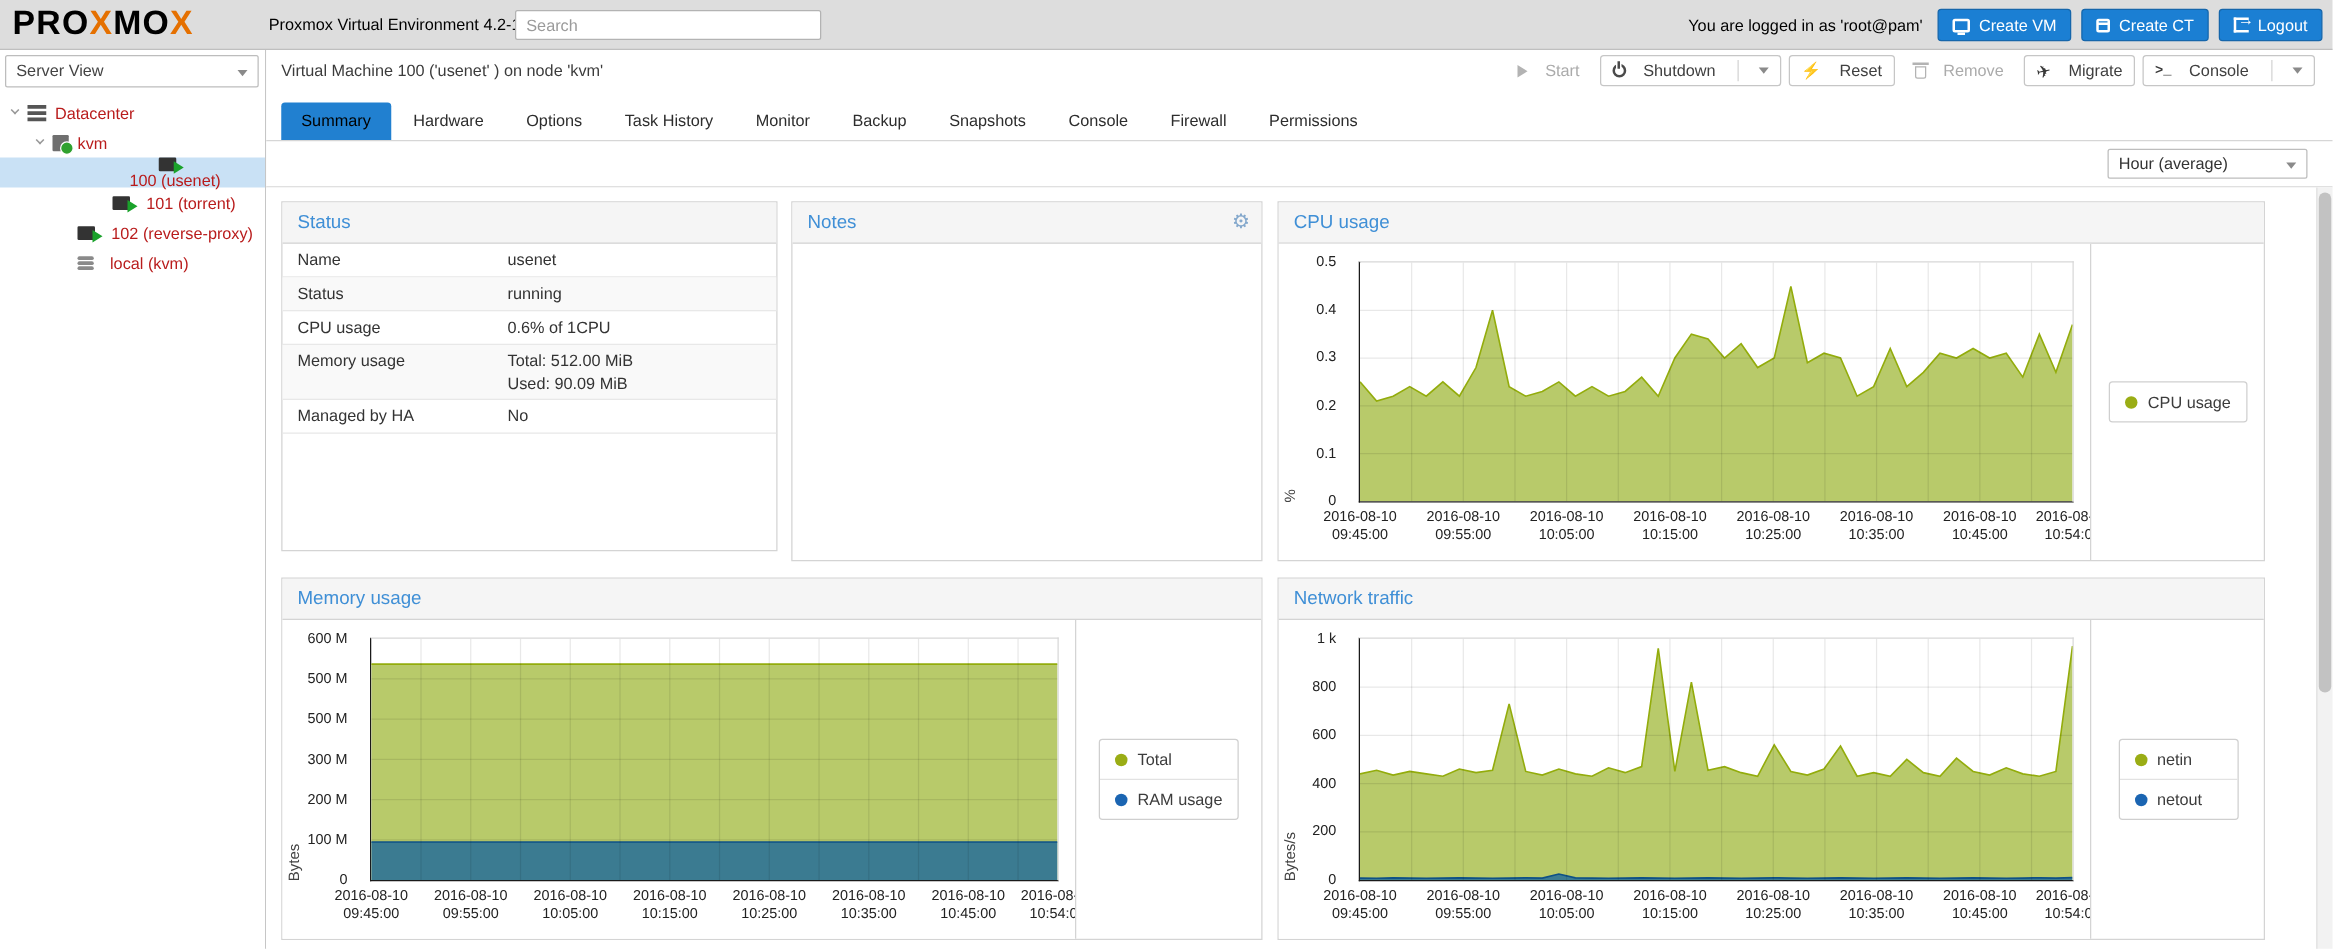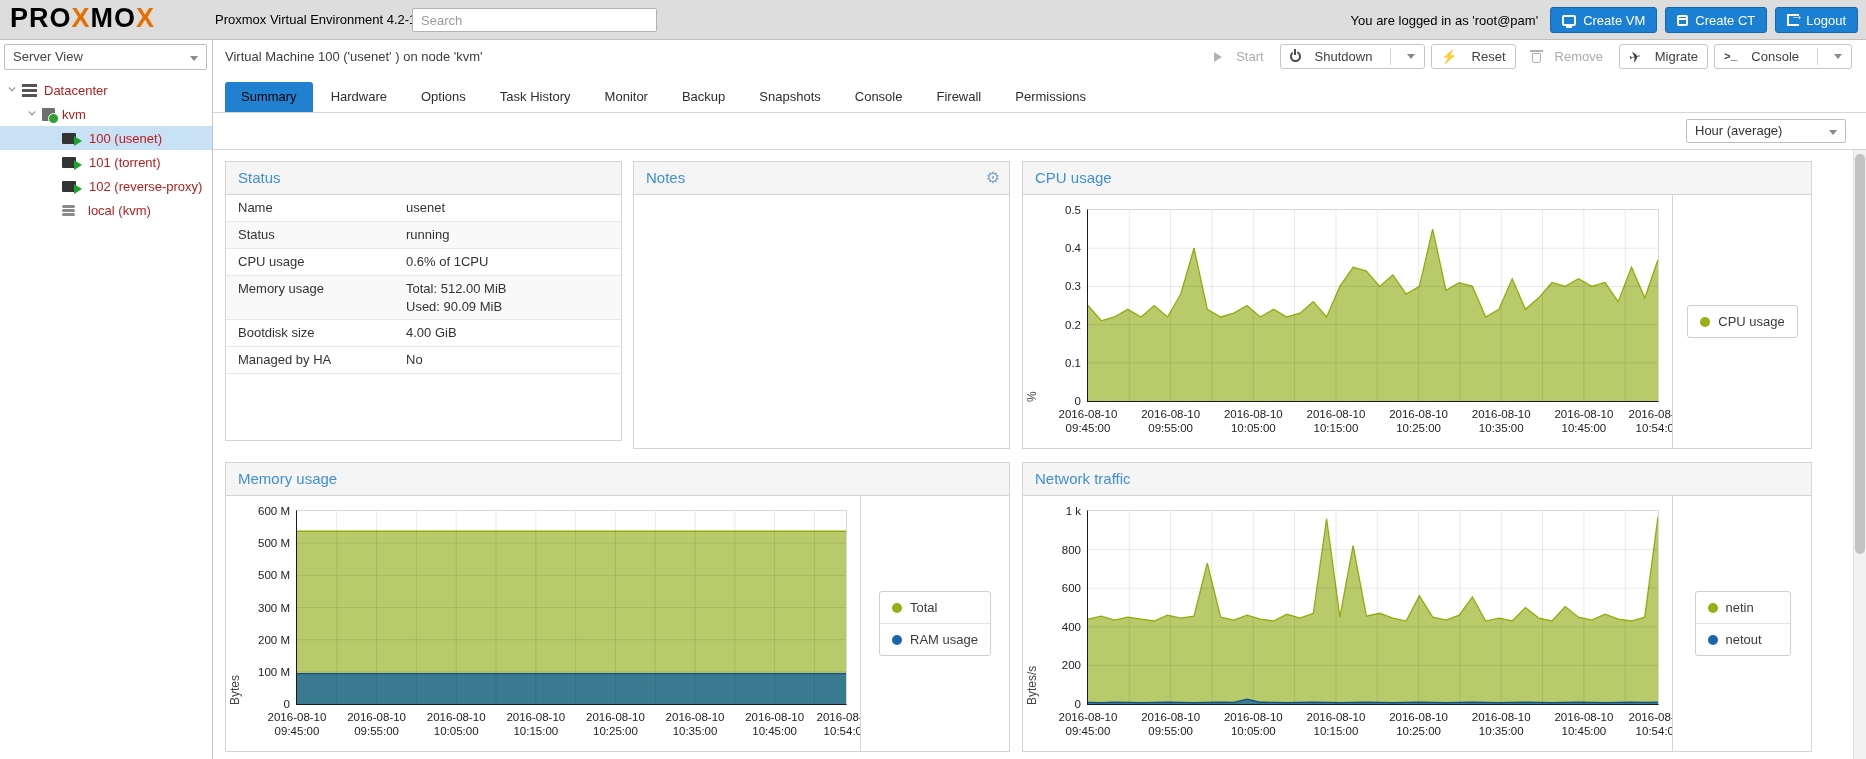--- a/index.html
+++ b/index.html
@@ -22,21 +22,21 @@
   .ic-logout { width:12px; height:12px; border-left:2px solid #fff; border-top:2px solid #fff; border-bottom:2px solid #fff; position:relative; }
   .ic-logout:after { content:"\2192"; position:absolute; left:1px; top:-8px; color:#fff; font-size:13px; font-weight:bold; }
 
   
   #sidebar { position:absolute; left:0; top:40px; width:213px; height:719px; background:#fff; border-right:1px solid #c6c6c6; }
   #view-combo { position:absolute; left:4px; top:4px; width:203px; height:26px; border:1px solid #bdbdbd; background:#fff; border-radius:2px; font-size:13px; color:#444; line-height:24px; padding:0 8px; cursor:pointer; }
   #view-combo .caret { position:absolute; right:8px; top:11px; }
   .caret { width:0; height:0; border-left:4px solid transparent; border-right:4px solid transparent; border-top:5px solid #8a8a8a; display:inline-block; }
   #tree { position:absolute; left:0; top:38px; width:212px; }
   .tree-row { height:24px; display:flex; align-items:center; font-size:13px; color:#b91c1c; cursor:pointer; white-space:nowrap; }
-  .tree-row.selected { background:#c9e1f5; }
+  .tree-row.selected { background:#c9e1f5;flex-direction:column; }
   .expander { width:8px; height:8px; border-right:2px solid #9a9a9a; border-bottom:2px solid #9a9a9a; transform:rotate(45deg) scale(.62); margin:0 6px 4px 0; flex:0 0 auto; }
   .tico { margin-right:7px; flex:0 0 auto; position:relative; }
   .ico-dc { width:15px; height:3px; background:#555; box-shadow:0 5px 0 #555, 0 10px 0 #555; margin-bottom:10px; }
   .ico-node { width:13px; height:13px; background:#6f6f6f; border-radius:1px; }
   .ico-node:after { content:""; position:absolute; right:-4px; bottom:-3px; width:9px; height:9px; background:#2fa12f; border-radius:50%; border:1px solid #fff; }
   .ico-vm { width:14px; height:11px; background:#333; border-radius:1px; }
   .ico-vm:after { content:""; position:absolute; right:-6px; bottom:-2px; width:0; height:0; border-top:5px solid transparent; border-bottom:5px solid transparent; border-left:8px solid #1aa22b; }
   .ico-storage { width:13px; height:3px; background:#8a8a8a; border-radius:2px; box-shadow:0 4px 0 #8a8a8a, 0 8px 0 #8a8a8a; margin-bottom:8px; }
 
   
@@ -81,21 +81,21 @@
   .srow .sl { width:168px; flex:0 0 auto; }
   .srow.h26 { height:27px; line-height:26px; }
   .srow.h44 { height:44px; padding-top:4px; line-height:18px; }
   .srow.stripe { background:#f9f9f9; }
 
   
   .chart-box { position:absolute; left:0; top:0; height:100%; border-right:1px solid #d4d4d4; overflow:hidden; background:#fff; }
   .ylabel { position:absolute; left:2px; top:0; bottom:46px; display:flex; align-items:center; font-size:12px; color:#444; writing-mode:vertical-rl; transform:rotate(180deg); }
   .plot { position:absolute; top:14px; border-left:1px solid #1a1a1a; border-bottom:1px solid #1a1a1a; border-top:1px solid #d8d8d8; border-right:1px solid #d8d8d8; }
   .plot svg { position:absolute; left:0; top:0; width:100%; height:100%; display:block; }
-  .ytick { position:absolute; right:100%; margin-right:7px; transform:translateY(-50%); font-size:11.5px; color:#222; white-space:nowrap; }
+  .ytick { position:absolute; right:100%; margin-right:19px; transform:translateY(-50%); font-size:11.5px; color:#222; white-space:nowrap; }
   .xtick { position:absolute; top:100%; margin-top:6px; transform:translateX(-50%); width:84px; text-align:center; font-size:11.5px; color:#222; line-height:14px; }
   .legend-col { position:absolute; top:0; height:100%; display:flex; align-items:center; justify-content:center; }
   .legend-box { border:1px solid #cfcfcf; border-radius:3px; background:#fff; min-width:96px; }
   .legend-row { display:flex; align-items:center; gap:8px; padding:8px 12px; font-size:13px; color:#3c3c3c; white-space:nowrap; }
   .legend-row + .legend-row { border-top:1px solid #e2e2e2; }
   .dot { width:10px; height:10px; border-radius:50%; flex:0 0 auto; }
 
   
   #scrollbar { position:absolute; right:0; top:150px; width:13px; height:609px; background:#f2f2f2; border-left:1px solid #e0e0e0; }
   #scroll-thumb { position:absolute; left:1px; top:4px; width:10px; height:400px; background:#c2c2c2; border-radius:5px; cursor:pointer; }
@@ -136,21 +136,21 @@
     </div>
     <div class="tree-row" style="padding-left:28px">
       <span class="expander"></span>
       <span class="tico ico-node"></span>
       <span>kvm</span>
     </div>
     <div class="tree-row selected" style="padding-left:62px">
       <span class="tico ico-vm"></span>
       <span style="margin-left:6px">100 (usenet)</span>
     </div>
-    <div class="tree-row" style="padding-left:62px">
+    <div class="tree-row" style="padding-left:90px">
       <span class="tico ico-vm"></span>
       <span style="margin-left:6px">101 (torrent)</span>
     </div>
     <div class="tree-row" style="padding-left:62px">
       <span class="tico ico-vm"></span>
       <span style="margin-left:6px">102 (reverse-proxy)</span>
     </div>
     <div class="tree-row" style="padding-left:62px">
       <span class="tico ico-storage"></span>
       <span style="margin-left:6px">local (kvm)</span>
@@ -227,24 +227,20 @@
           <span class="sl">Status</span>
           <span>running</span>
         </div>
       <div class="srow h26">
           <span class="sl">CPU usage</span>
           <span>0.6% of 1CPU</span>
         </div>
       <div class="srow h44 stripe">
           <span class="sl">Memory usage</span>
           <span><span>Total: 512.00 MiB</span><br><span>Used: 90.09 MiB</span></span>
-        </div>
-      <div class="srow h26">
-          <span class="sl">Bootdisk size</span>
-          <span>4.00 GiB</span>
         </div>
       <div class="srow h26">
           <span class="sl">Managed by HA</span>
           <span>No</span>
         </div>
     </div>
 
     <div class="panel" style="left:420px; top:11px; width:377px; height:288px;">
       <div class="panel-hd">
         <span class="panel-title">Notes</span>

